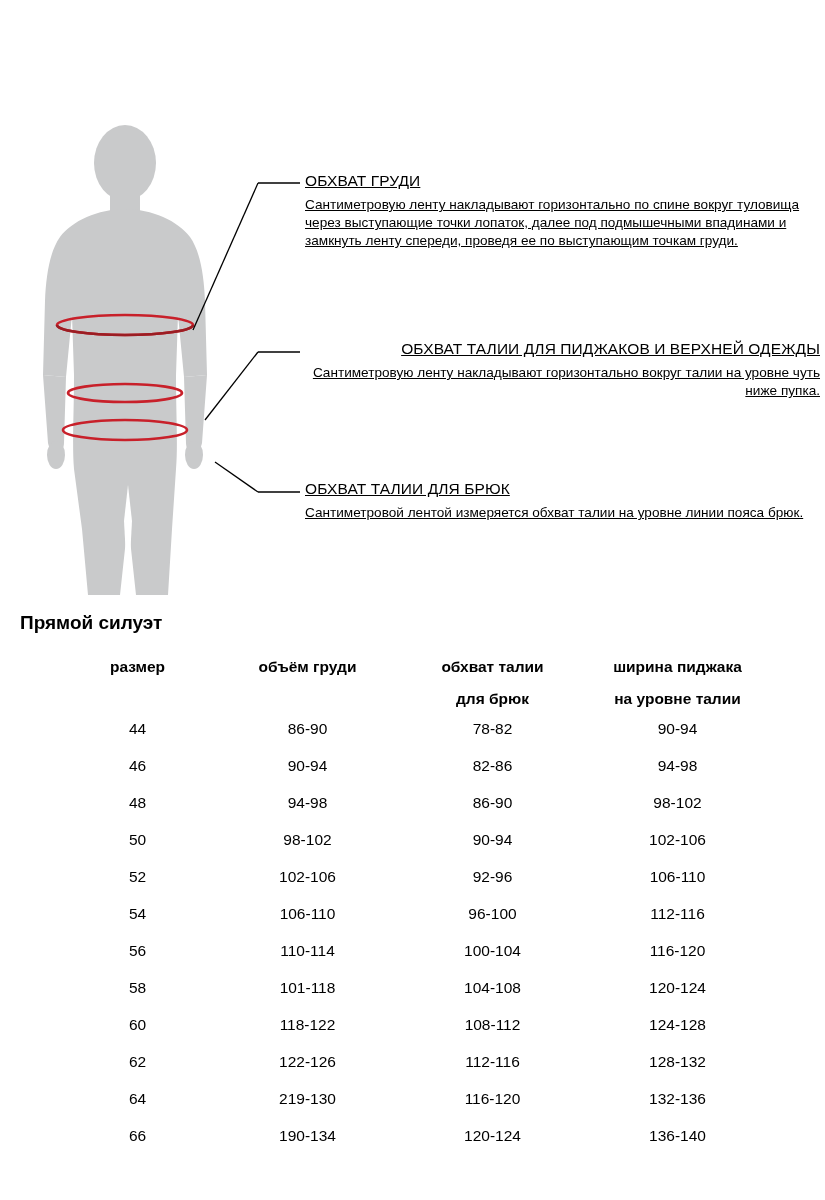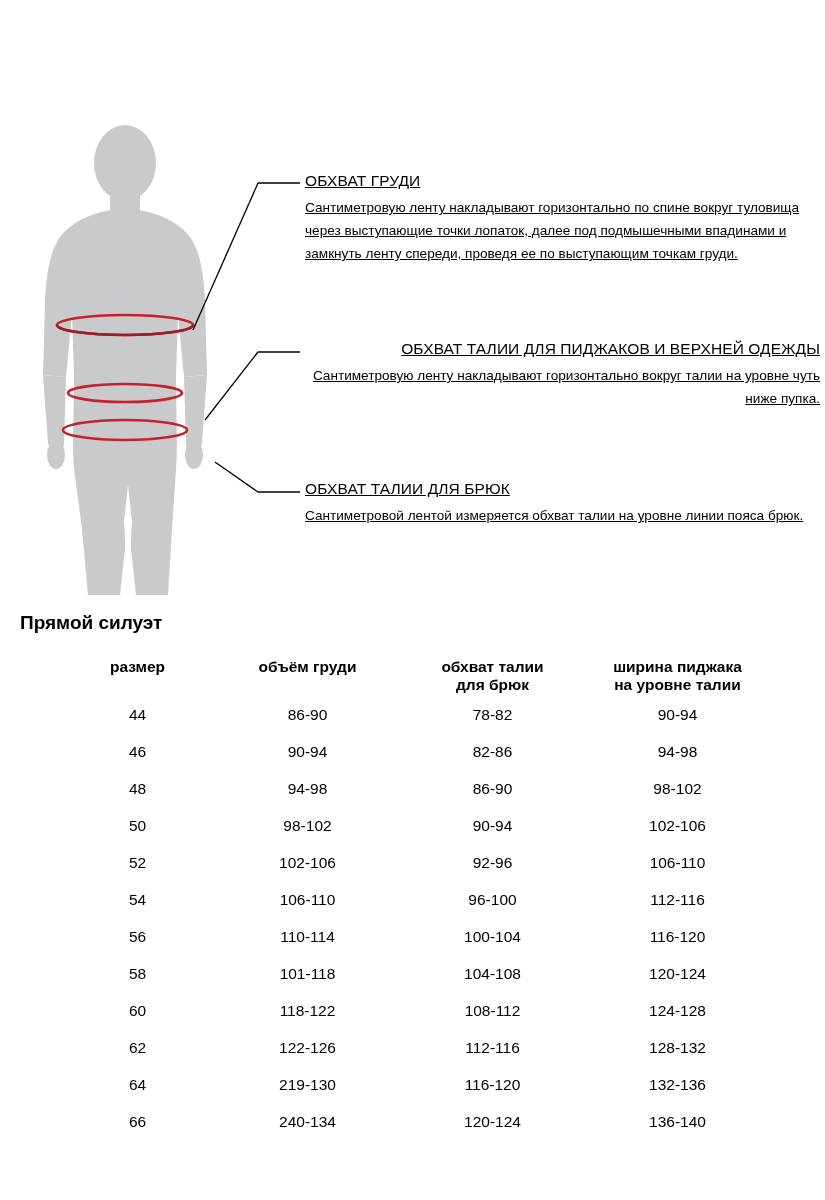--- a/index.html
+++ b/index.html
@@ -45,21 +45,21 @@
     position: absolute;
     text-decoration: underline;
   }
   .callout .hd {
     font-size: 15.5px;
     letter-spacing: 0.1px;
     white-space: nowrap;
   }
   .callout .bd {
     font-size: 13.6px;
-    line-height: 23px;
+    line-height: 18px;
     margin-top: 6px;
   }
   #callout-chest { left: 305px; top: 172px; width: 510px; }
   #callout-waist-jacket { left: 305px; top: 340px; width: 515px; text-align: right; }
   #callout-waist-trousers { left: 305px; top: 480px; width: 500px; }
 
   
   .table-title {
     position: absolute;
     top: 612px;
@@ -79,20 +79,21 @@
   }
   table.sizes th {
     font-weight: bold;
     font-size: 15.5px;
     padding: 0 0 2px 0;
     text-align: center;
     vertical-align: top;
   }
   table.sizes th .l2 {
     display: block;
+    margin-top: 14px;
   }
   table.sizes td {
     font-size: 15.5px;
     text-align: center;
     padding: 9.5px 0;
   }
   table.sizes col.c0 { width: 155px; }
   table.sizes col.c1 { width: 185px; }
   table.sizes col.c2 { width: 185px; }
   table.sizes col.c3 { width: 185px; }
@@ -267,20 +268,20 @@
         <td>128-132</td>
       </tr>
       <tr>
         <td>64</td>
         <td>219-130</td>
         <td>116-120</td>
         <td>132-136</td>
       </tr>
       <tr>
         <td>66</td>
-        <td>240-134</td>
+        <td>190-134</td>
         <td>120-124</td>
         <td>136-140</td>
       </tr>
     </tbody>
   </table>
 
 </div>
 
 </body></html>

